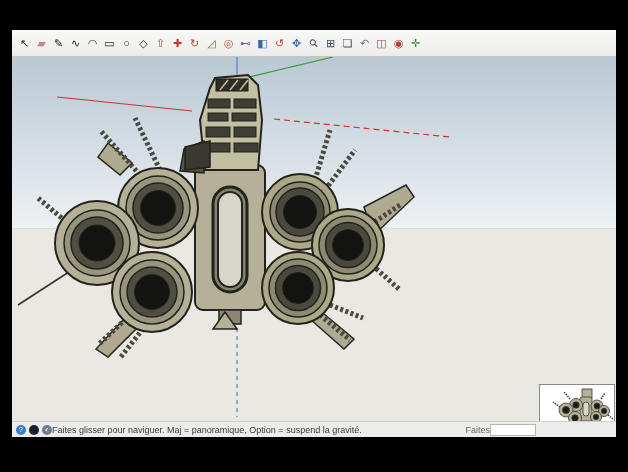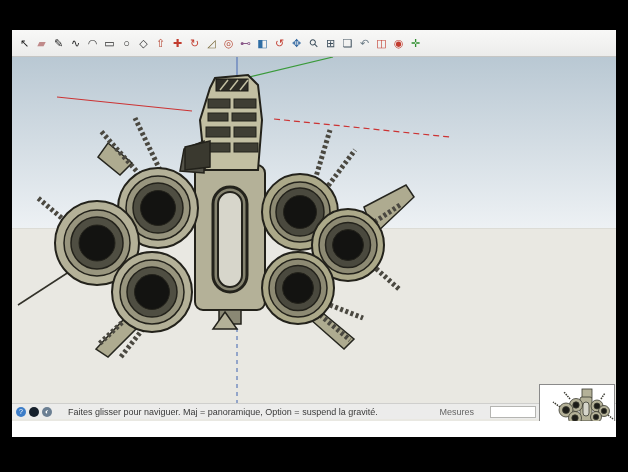--- a/index.html
+++ b/index.html
@@ -6,21 +6,21 @@
   html,body{width:628px;height:472px}
   body{background:#000;font-family:"Liberation Sans",sans-serif;position:relative;overflow:hidden}
   .app{position:absolute;left:12px;top:30px;width:604px;height:407px;background:#fff;overflow:hidden}
   .toolbar{height:27px;background:linear-gradient(#f8f8f7,#ececeb);border-bottom:1px solid #c6c6c4;display:flex;align-items:center;padding-left:5px;gap:2px}
   .tbicon{width:15px;height:16px;font-size:11px;line-height:16px;text-align:center;display:inline-block;cursor:default}
   .tbicon[data-name="zoom-tool-icon"]{transform:rotate(-45deg)}
   .viewport{position:absolute;left:0;top:27px;right:0;bottom:16px;overflow:hidden}
   .sky{position:absolute;left:0;top:0;right:0;height:171px;background:linear-gradient(var(--skyTop),var(--skyBottom))}
   .ground{position:absolute;left:0;top:171px;right:0;bottom:0;background:var(--ground);border-top:1px solid #dcdcd6}
   .scene{position:absolute;left:0;top:0;width:604px;height:364px}
-  .statusbar{position:absolute;left:0;right:0;bottom:18px;height:16px;background:#ececeb;border-top:1px solid #cfcfcd;display:flex;align-items:center;gap:16px;padding:0 80px 0 4px;font-size:9px;color:#333}
+  .statusbar{position:absolute;left:0;right:0;bottom:0;height:16px;background:#ececeb;border-top:1px solid #cfcfcd;display:flex;align-items:center;gap:0;padding:0 80px 0 4px;font-size:9px;color:#333}
   .sicon{width:10px;height:10px;border-radius:50%;color:#fff;font-size:7px;line-height:10px;text-align:center;display:inline-block;flex:0 0 auto}
   .hint{white-space:nowrap;overflow:hidden;color:#3a3a3a}
   .spacer{flex:1}
   .mlabel{color:#666;white-space:nowrap}
   .minput{width:46px;height:12px;border:1px solid #b5b5b2;background:#fff;font-size:9px;font-family:"Liberation Sans",sans-serif;padding:0 2px}
   .preview{position:absolute;right:1px;bottom:0;width:76px;height:52px;background:#fff;border:1px solid #8a8a8a;z-index:6}
 </style>
 </head>
 <body data-name="screen" style="--skyTop: #b9c8d3; --skyBottom: #edf1f4; --ground: #e9e8e2; --hull: #b4b198; --axisRed: #cc3333; --axisGreen: #3a9a3a; --axisBlue: #5b79b9;">
 
@@ -195,17 +195,17 @@
   </div>
 
   <div class="statusbar" data-name="status-bar">
     <span data-name="statusbar-icons" style="display:flex;gap:3px">
         <span class="sicon" data-name="help-icon" style="background: rgb(61, 125, 200);">?</span>
         <span class="sicon" data-name="credits-icon" style="background: rgb(22, 32, 44);"></span>
         <span class="sicon" data-name="geolocation-icon" style="background: rgb(107, 127, 147);">◐</span>
       </span>
     <span class="hint" data-name="status-hint-text">Faites glisser pour naviguer. Maj = panoramique, Option =  suspend la gravité.</span>
     <span class="spacer" data-name="statusbar-spacer"></span>
-    <span class="mlabel" data-name="measurements-label">Mesures</span>
+    <span class="mlabel" data-name="measurements-label">Faites</span>
     <input class="minput" data-name="measurements-input" value="" style="">
   </div>
 
 </div>
 
 </body></html>

